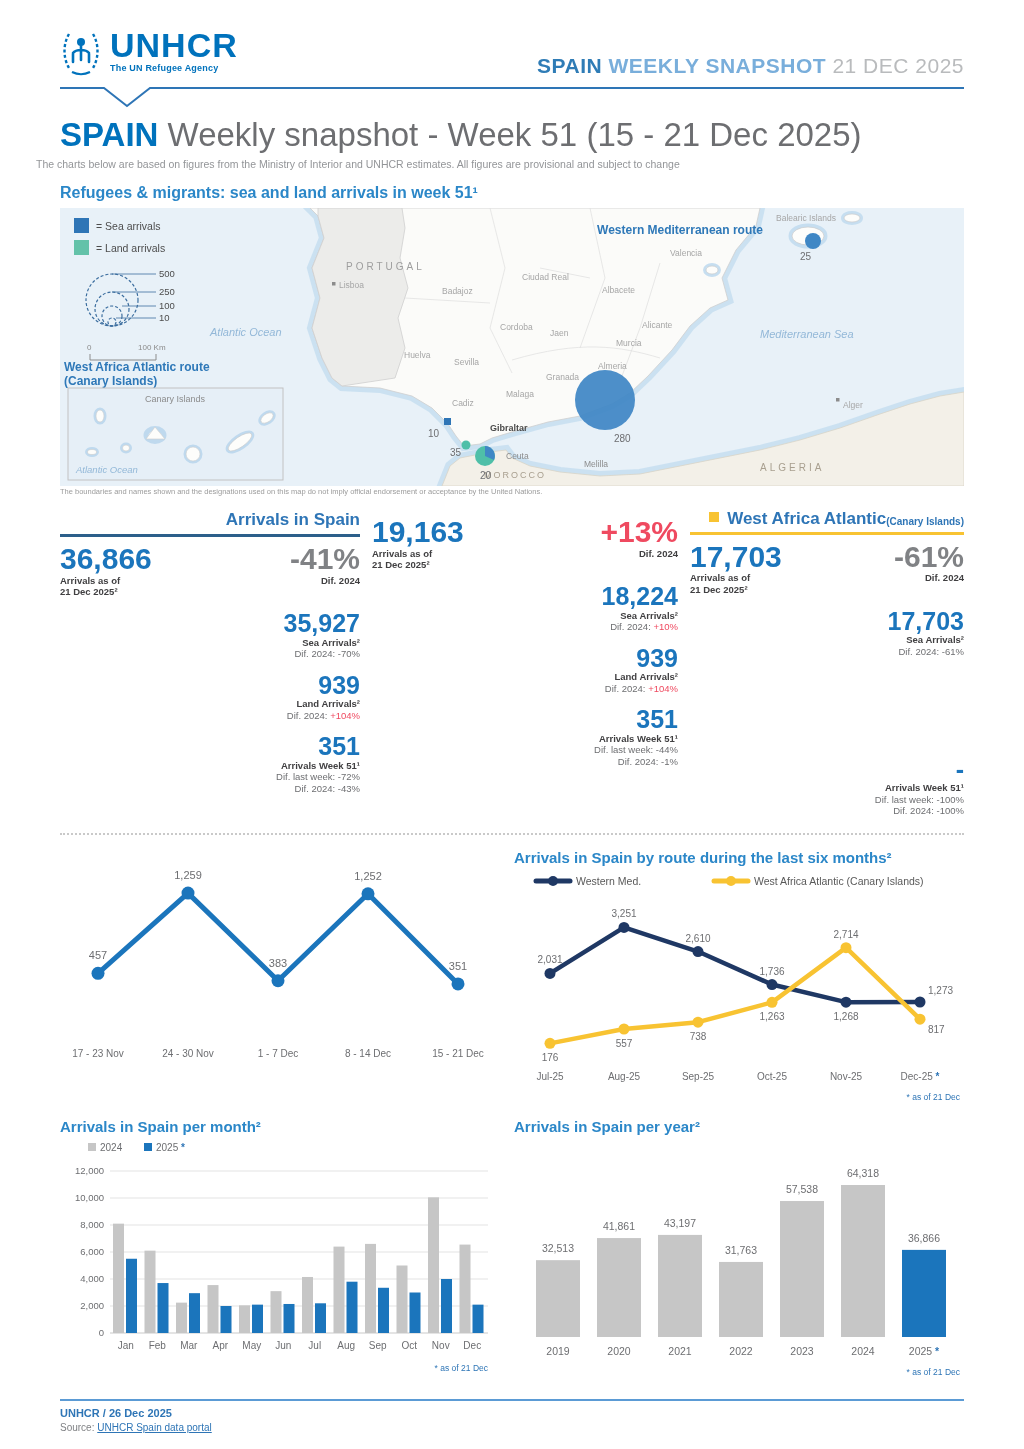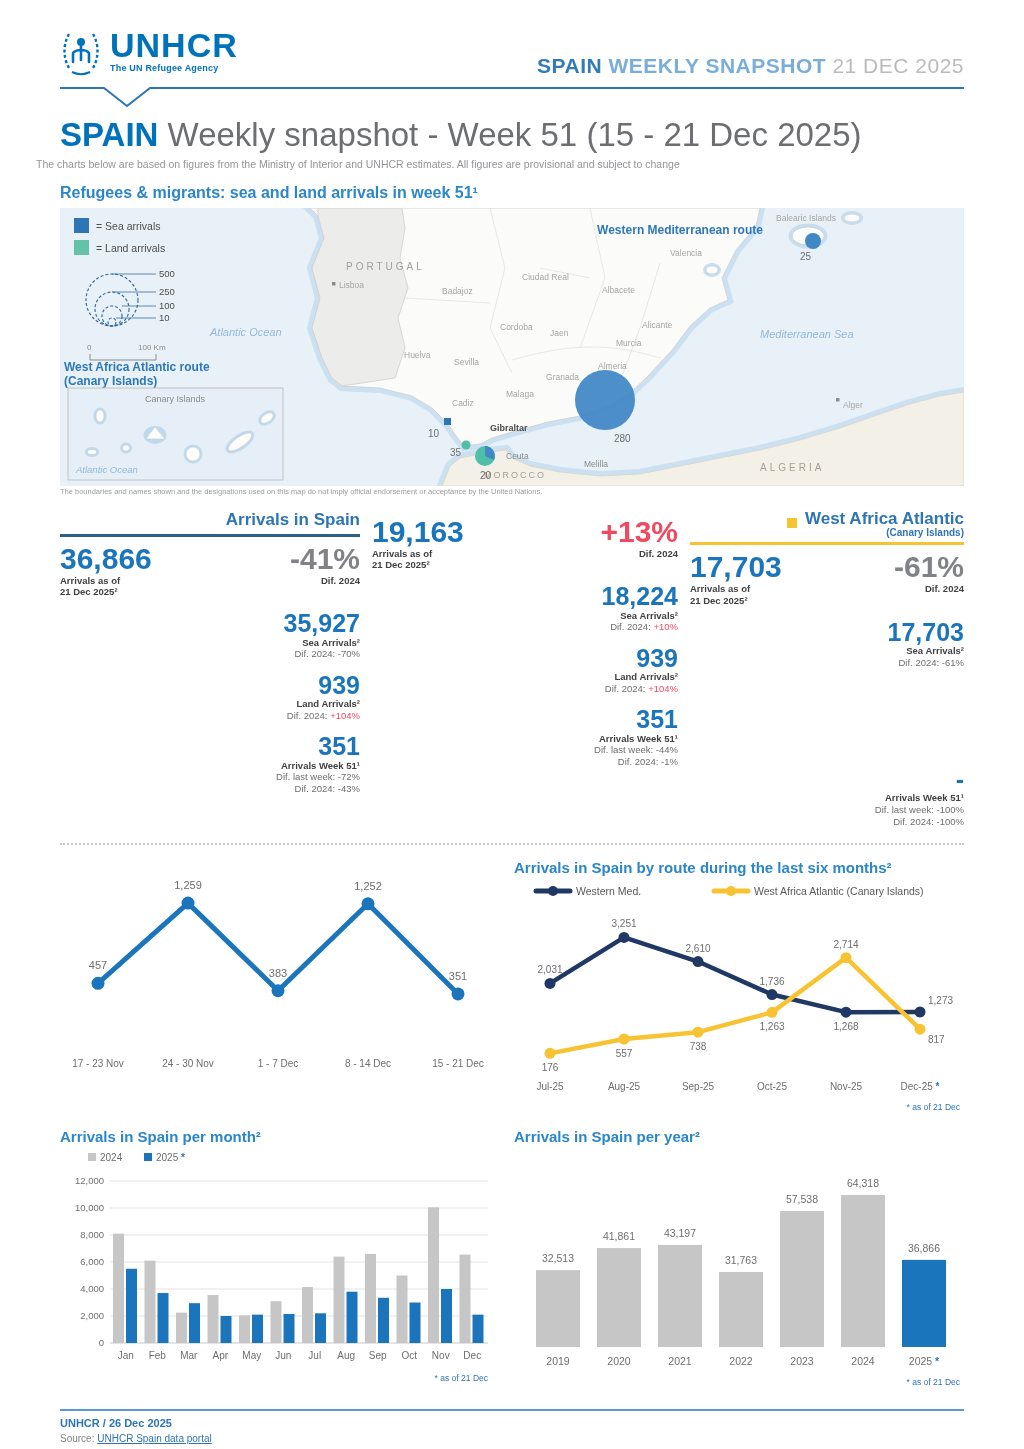--- a/index.html
+++ b/index.html
@@ -26,21 +26,21 @@
   .map-box{margin:6px 60px 0 60px;width:904px;height:278px;position:relative;text-align:right;}
   .map-disclaimer{margin:1px 60px 0 60px;font-size:7.5px;color:#9C9C9C;}
   
   .stats{margin:14px 60px 0 60px;display:grid;grid-template-columns:300px 306px 274px;gap:12px;}
   .stat-head{display:flex;align-items:center;gap:8px;padding-bottom:4px;font-size:17px;font-weight:bold;color:#2E75B6;}
   .stat-head.right{justify-content:flex-end;}
   .stat-head.center{justify-content:center;}
   .u-blue{border-bottom:3px solid #2C5F8A;}
   .u-yellow{border-bottom:3px solid #F8C332;}
   .sq{width:10px;height:10px;display:inline-block;margin-bottom:3px;}
-  .head-col{display:flex;flex-direction:column;align-items:flex-end;line-height:1.05;}
+  .head-col{display:flex;align-items:flex-end;line-height:1.05;}
   .head-sub{font-size:10px;font-weight:bold;color:#2E75B6;}
   .stat-toprow{display:flex;justify-content:space-between;margin-top:6px;}
   .num-xl{font-size:30px;font-weight:bold;color:#1B75BC;line-height:1.05;}
   .lbl-bold{font-size:9.5px;font-weight:bold;color:#414042;line-height:1.25;}
   .stat-pct{text-align:right;}
   .stat-block{text-align:right;margin-top:12px;line-height:1.2;}
   .num-l{font-size:25px;font-weight:bold;color:#1B75BC;line-height:1.05;}
   .dif{font-size:9.5px;color:#6D6E71;}
   .land-gap{height:86px;}
   .dotted-sep{margin:16px 60px 0 60px;border-top:2px dotted #C9C9C9;}

